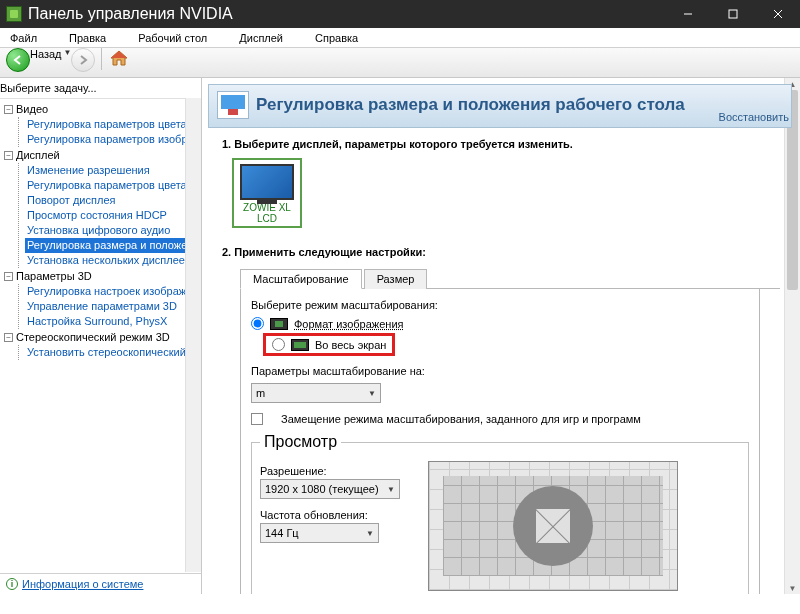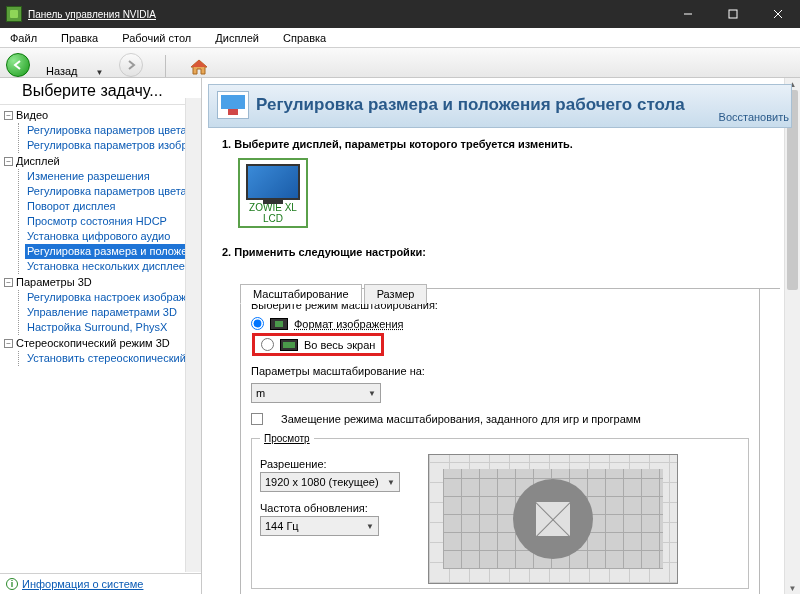--- a/index.html
+++ b/index.html
@@ -1,39 +1,39 @@
 <!DOCTYPE html>
 <html><head>
 <meta charset="utf-8">
 <style>
 * { box-sizing: border-box; margin: 0; padding: 0; font-family: "Segoe UI", Tahoma, sans-serif; }
 body { width: 800px; height: 614px; background: #fff; overflow: hidden; font-size: 11px; color: #000; }
 
 .titlebar { height: 28px; background: #2b2b2b; color: #fff; display: flex; align-items: center; padding-left: 6px; }
 .titlebar .nv-icon { width: 16px; height: 16px; background: #5a9e3a; border: 1px solid #2a5a1a; margin-right: 6px; position: relative; }
 .titlebar .nv-icon::after { content: ""; position: absolute; top: 3px; left: 3px; width: 8px; height: 8px; background: #8fd658; border-radius: 1px; }
-.titlebar-title { flex: 1; font-size: 10px; text-decoration: underline; }
+.titlebar-title { flex: 1; font-size: 16px; }
 .titlebar-btns { display: flex; }
 .titlebar-btn { width: 45px; height: 28px; display: flex; align-items: center; justify-content: center; color: #fff; }
 .titlebar-btn svg { width: 10px; height: 10px; stroke: #fff; stroke-width: 1; fill: none; }
 
-.menubar { height: 20px; background: #fff; border-bottom: 1px solid #d0d0d0; display: flex; align-items: center; padding-left: 4px; gap: 12px; }
+.menubar { height: 20px; background: #fff; border-bottom: 1px solid #d0d0d0; display: flex; align-items: center; padding-left: 4px; gap: 20px; }
 .menubar span { padding: 2px 6px; font-size: 11px; }
 
-.toolbar { height: 30px; background: linear-gradient(#fafafa,#e8e8e8); border-bottom: 1px solid #c8c8c8; display: flex; align-items: flex-end; padding-left: 6px; gap: 16px; }
+.toolbar { height: 30px; background: linear-gradient(#fafafa,#e8e8e8); border-bottom: 1px solid #c8c8c8; display: flex; align-items: flex-start; padding-left: 6px; gap: 0; }
 .tb-btn { width: 24px; height: 24px; border: 1px solid #b0b0b0; border-radius: 50%; background: linear-gradient(#fff,#dedede); display: flex; align-items: center; justify-content: center; }
 .tb-btn.back { background: radial-gradient(circle at 30% 30%, #8fe88f, #1a9a1a); border-color: #0a7a0a; }
 .tb-btn.fwd { opacity: .55; }
 .tb-btn svg { width: 12px; height: 12px; }
 .tb-sep { width: 1px; height: 22px; background: #c0c0c0; margin: 0 6px; }
 .home-icon { width: 22px; height: 20px; display:flex; align-items:center; justify-content:center; }
 
 .main { display: flex; height: 516px; }
 .sidebar { width: 202px; border-right: 1px solid #c8c8c8; display: flex; flex-direction: column; background: #fff; position: relative; }
-.sidebar-title { padding: 4px 22px; font-size: 16px; border-bottom: 1px solid #e0e0e0; }
+.sidebar-title { padding: 4px 0; font-size: 11px; border-bottom: 1px solid #e0e0e0; }
 .tree { flex: 1; overflow: hidden; padding: 2px 0 2px 4px; font-size: 11px; line-height: 15px; }
 .tree .grp { margin-top: 1px; }
 .tree .grp-head { display: flex; align-items: center; gap: 3px; }
 .tree .toggle { width: 9px; height: 9px; border: 1px solid #888; display: inline-flex; align-items: center; justify-content: center; font-size: 8px; line-height: 1; color: #555; }
 .tree .items { margin-left: 14px; border-left: 1px dotted #999; padding-left: 6px; }
 .tree a { color: #0b5bb5; text-decoration: none; display: block; white-space: nowrap; overflow: hidden; text-overflow: clip; padding: 0 2px; }
 .tree a.sel { background: #1e74d6; color: #fff; }
 .sidebar-footer { border-top: 1px solid #d0d0d0; padding: 4px 6px; display: flex; align-items: center; gap: 4px; }
 .info-icon { width: 12px; height: 12px; border: 1px solid #2a8a2a; border-radius: 50%; color: #2a8a2a; font-size: 9px; display: flex; align-items: center; justify-content: center; font-weight: bold; }
 .sidebar-footer a { color: #0b5bb5; text-decoration: underline; font-size: 11px; }
@@ -49,58 +49,58 @@
 .header-band .hicon { display:inline-block; vertical-align:middle; width:32px; height:28px; background:#fff; border:1px solid #9cb8d0; margin-right:4px; position:relative; }
 .header-band .hicon::before{content:"";position:absolute;top:3px;left:3px;width:24px;height:14px;background:#4aa0e8;}
 .header-band .hicon::after{content:"";position:absolute;bottom:3px;left:10px;width:10px;height:6px;background:#d04848;}
 .header-band h1 { display:inline; font-size: 17px; font-weight: 600; color: #2a5a8a; vertical-align:middle; }
 .restore { position: absolute; right: 2px; bottom: 4px; color: #2a5a8a; font-size: 11px; }
 .intro { padding: 6px 30px 10px 30px; font-size: 11px; }
 
 .body { padding: 4px 20px 0 20px; overflow:hidden; }
 .section-h { font-size: 11px; font-weight: bold; margin: 6px 0 8px 0; }
 
-.monitor-box { border: 2px solid #5aa04a; width: 70px; padding-bottom: 2px; text-align: center; margin-left: 16px; }
+.monitor-box { border: 2px solid #5aa04a; width: 70px; padding-bottom: 2px; text-align: center; margin-left: 10px; }
 .mon-screen { width: 54px; height: 36px; background: linear-gradient(135deg,#3a8ad8,#1a5ca8); margin: 4px auto 2px auto; border: 2px solid #333; position:relative; }
 .mon-screen::after{content:"";position:absolute;bottom:-6px;left:50%;transform:translateX(-50%);width:20px;height:4px;background:#333;}
 .mon-label { color: #1a7a1a; font-size: 10px; }
 
 .tabs { margin: 10px 0 0 18px; }
 .tab-row { display: flex; border-bottom: 1px solid #b8b8b8; }
-.tab { padding: 3px 12px; border: 1px solid #b8b8b8; border-bottom: none; margin-right: 2px; background: #f0f0f0; font-size: 11px; position:relative; top:16px; }
+.tab { padding: 3px 12px; border: 1px solid #b8b8b8; border-bottom: none; margin-right: 2px; background: #f0f0f0; font-size: 11px; position:relative; top:1px; }
 .tab.active { background: #fff; border-bottom: 1px solid #fff; }
 .tab-body { border: 1px solid #b8b8b8; border-top: none; padding: 8px 10px; width: 520px; }
 
 .field-label { font-size: 11px; margin: 2px 0 4px 0; }
 .radio-row { display: flex; align-items: center; gap: 6px; padding: 2px 0; }
 .radio-row input[type=radio]{ margin:0; }
 .mini-mon { width: 18px; height: 12px; background: #333; border: 1px solid #000; position:relative; display:inline-block; }
 .mini-mon::after{content:"";position:absolute;top:2px;left:2px;right:2px;bottom:2px;background:#4a9a4a;}
 .mini-mon.aspect::after{left:4px;right:4px;}
 .mini-mon.none::after{left:5px;right:5px;top:3px;bottom:3px;}
-.hl { border: 3px solid #e02020; padding: 2px 6px; display: inline-flex; align-items: center; gap: 6px; margin: 1px 1px; }
+.hl { border: 3px solid #e02020; padding: 2px 6px; display: inline-flex; align-items: center; gap: 6px; margin: 1px 12px; }
 
 .dd { width: 130px; height: 20px; border: 1px solid #a0a0a0; background: #eee; display: inline-flex; align-items: center; padding: 0 4px; font-size: 11px; justify-content: space-between; margin: 2px 0 6px 0; }
 .dd .arr { font-size: 8px; color: #444; }
 
 .chk-row { display:flex; align-items:center; gap:18px; margin:4px 0 8px 0; }
 .chk { width:12px; height:12px; border:1px solid #888; }
 
 .preview-area { display: flex; gap: 18px; margin-top: 4px; }
 .preview-left { width: 150px; }
 .preview-left .lbl { font-size:11px; margin-top:4px; }
 .preview-box { width: 250px; height: 130px; border: 1px solid #888; position: relative; background: repeating-linear-gradient(0deg,#ccc 0 1px,transparent 1px 20px), repeating-linear-gradient(90deg,#ccc 0 1px,transparent 1px 20px); background-color:#e8e8e8; overflow:hidden; }
 .pv-inner { position:absolute; inset:14px; background: repeating-linear-gradient(0deg,#aaa 0 1px,transparent 1px 18px), repeating-linear-gradient(90deg,#aaa 0 1px,transparent 1px 18px); background-color:#d0d0d0; }
 .pv-circle { position:absolute; top:50%; left:50%; width:80px; height:80px; transform:translate(-50%,-50%); border-radius:50%; background:#888; display:flex; align-items:center; justify-content:center; }
 .pv-sq { width:34px; height:34px; background:#e0e0e0; position:relative; }
 .pv-sq::before,.pv-sq::after{content:"";position:absolute;background:#888;}
 .pv-sq::before{width:100%;height:1px;top:0;left:0;transform:rotate(45deg);transform-origin:left top;width:48px;}
 .pv-sq::after{width:48px;height:1px;top:0;right:0;transform:rotate(-45deg);transform-origin:right top;}
 fieldset{border:1px solid #c0c0c0; padding:6px 8px 4px 8px; margin-top:2px;}
-legend{font-size:10px; padding:0 4px;text-decoration:underline;}
+legend{font-size:16px; padding:0 4px;}
 </style>
 </head>
 <body>
 
 <div class="titlebar">
   <div class="nv-icon"></div>
   <div class="titlebar-title">Панель управления NVIDIA</div>
   <div class="titlebar-btns">
     <div class="titlebar-btn">
         <svg viewBox="0 0 10 10">

